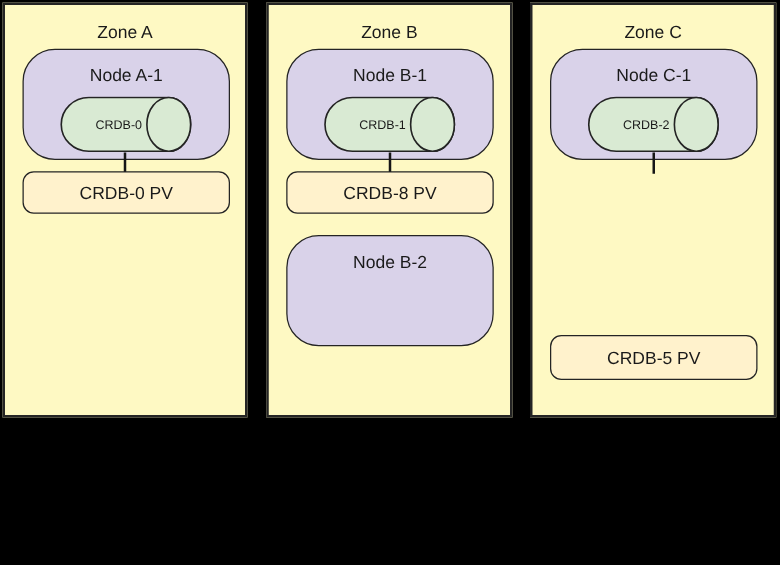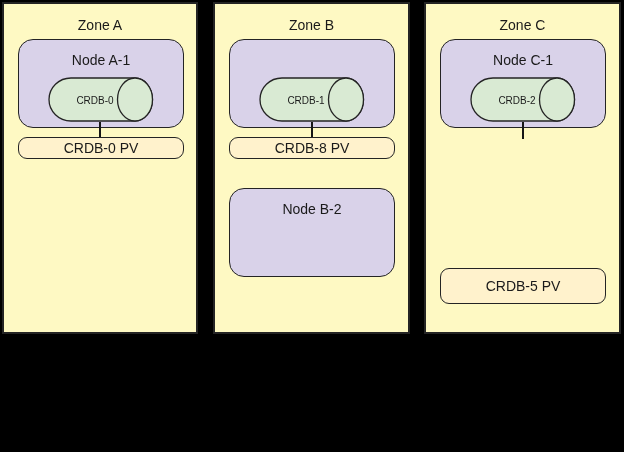--- a/index.html
+++ b/index.html
@@ -28,21 +28,21 @@
     position: absolute; top: 13px; left: 0;
     width: 100%; text-align: center;
     font-size: 14px; line-height: 16px;
   }
 
   .node {
     position: absolute; left: 14px;
     width: 166px; height: 89px;
     background: #d9d2e9;
     border: 1.4px solid #242424;
-    border-radius: 15px;
+    border-radius: 26px;
     box-sizing: border-box;
   }
   .node1 { top: 35px; }
   .node2 { top: 184px; }
 
   .node-title {
     position: absolute; top: 12px; left: 0;
     width: 100%; text-align: center;
     font-size: 14px; line-height: 16px;
   }
@@ -71,21 +71,21 @@
   .pv {
     position: absolute; left: 14px;
     width: 166px;
     background: #fff2cc;
     border: 1.4px solid #242424;
     border-radius: 9px;
     box-sizing: border-box;
     display: flex; align-items: center; justify-content: center;
     font-size: 14px;
   }
-  .pv1 { top: 133px; height: 22px; }
+  .pv1 { top: 133px; height: 34px; }
   .pv2 { top: 264px; height: 36px; }
 </style>
 </head>
 <body>
 
 <div class="canvas">
 
   <section class="zone zone-a">
     <div class="zone-title">Zone A</div>
 
@@ -102,20 +102,21 @@
 
     <div class="pv pv1">
       <span>CRDB-0 PV</span>
     </div>
   </section>
 
   <section class="zone zone-b">
     <div class="zone-title">Zone B</div>
 
     <div class="node node1">
+      <div class="node-title">Node B-1</div>
       <svg class="cyl" width="106" height="45" viewBox="0 0 106 45">
         <path d="M 23 1 L 87 1 A 17.5 21.5 0 0 1 87 44 L 23 44 A 22 21.5 0 0 1 23 1 Z" fill="#d9ead3" stroke="#242424" stroke-width="1.3"></path>
         <ellipse cx="87" cy="22.5" rx="17.5" ry="21.5" fill="#d9ead3" stroke="#242424" stroke-width="1.3"></ellipse>
         <text x="47" y="26.5" text-anchor="middle">CRDB-1</text>
       </svg>
     </div>
 
     <div class="connector conn1"></div>
 
     <div class="pv pv1">

